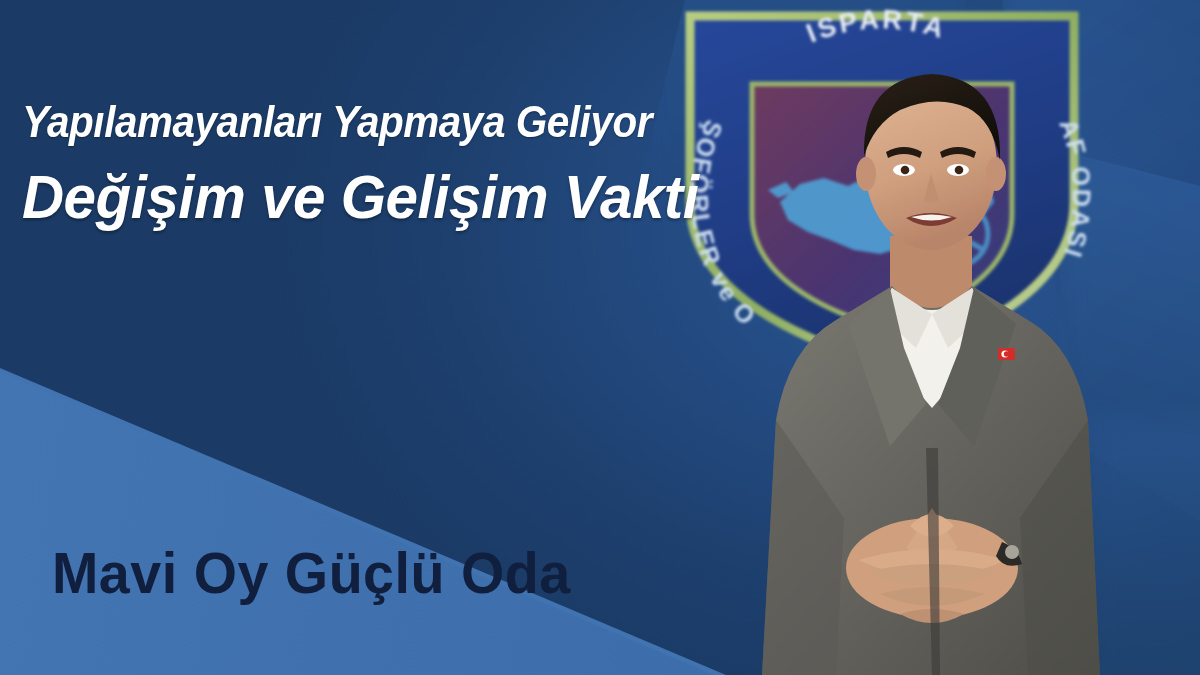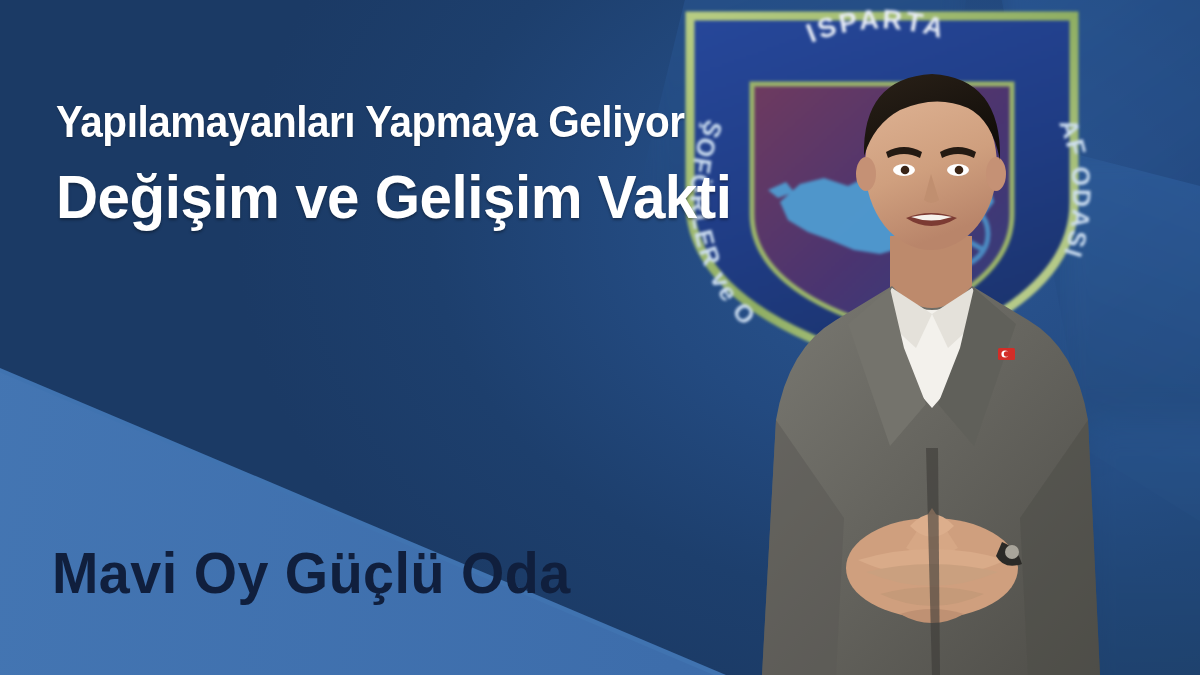--- a/index.html
+++ b/index.html
@@ -86,23 +86,24 @@
     left: 740px;
     top: 48px;
     width: 400px;
     height: 627px;
   }
   .person svg { display: block; width: 100%; height: 100%; }
 
   
   .headline-block {
     position: absolute;
-    left: 56px;
+    left: 22px;
     top: 96px;
     width: 660px;
+    font-style: italic;
   }
   .line-1, .line-2 {
     color: #ffffff;
     font-family: "Liberation Sans Narrow", "Liberation Sans", sans-serif;
     font-weight: 700;
     letter-spacing: -0.5px;
     white-space: nowrap;
     transform-origin: left center;
   }
   .line-1 {

